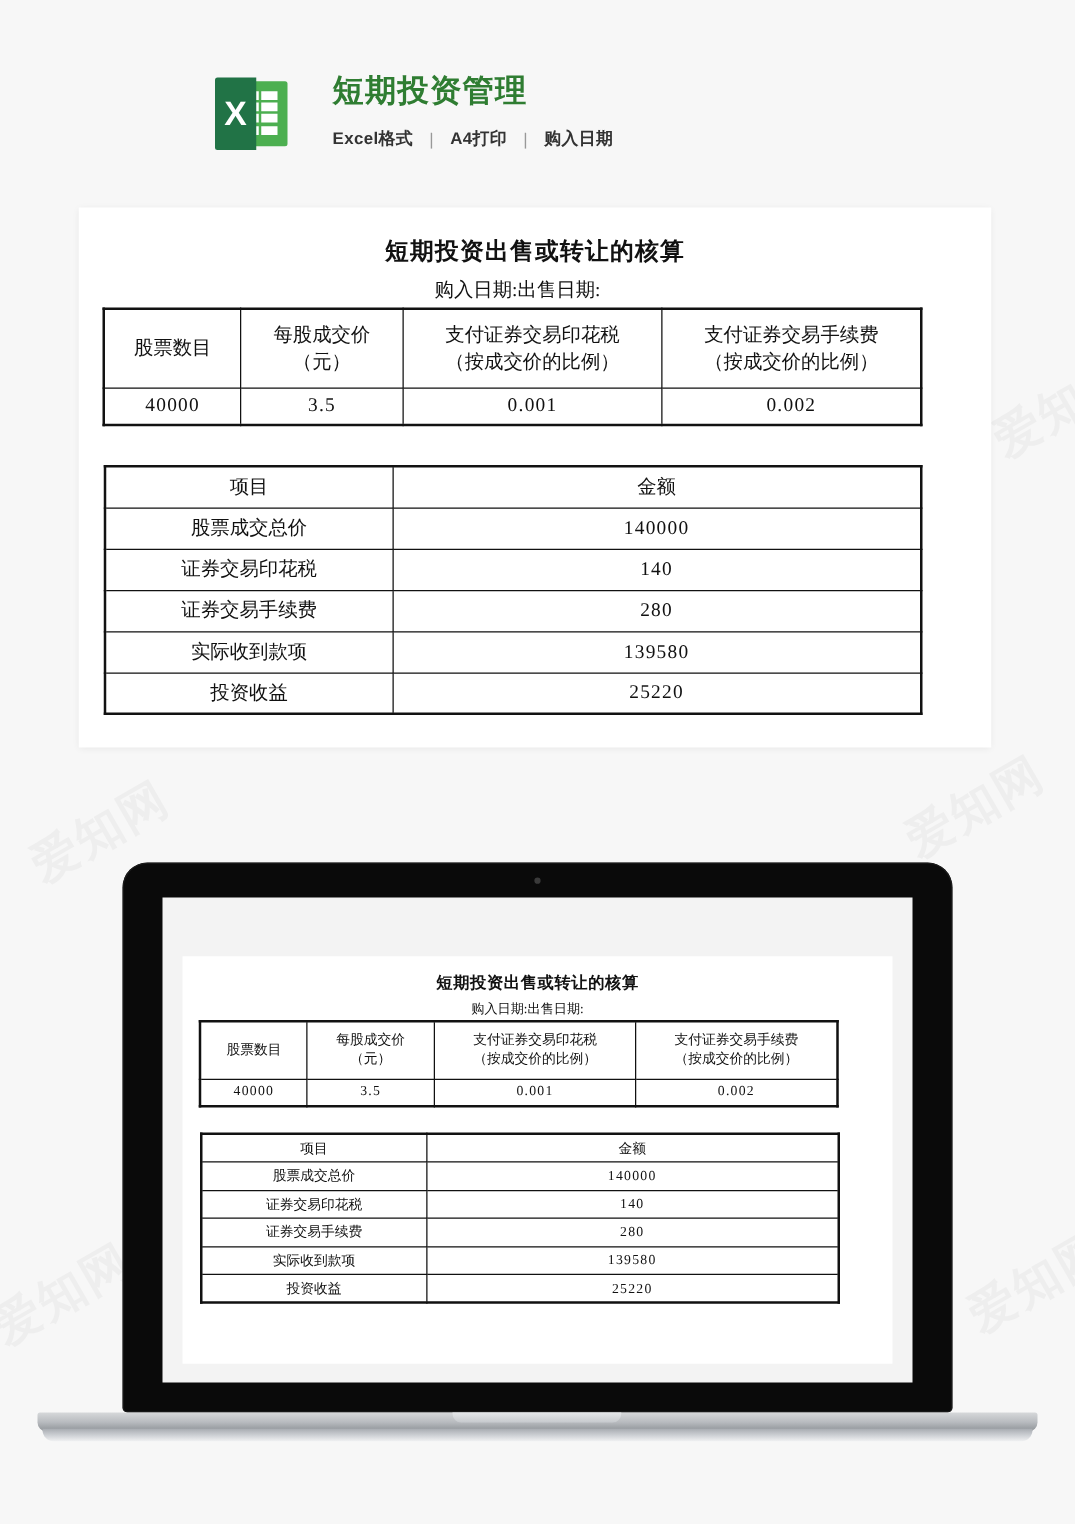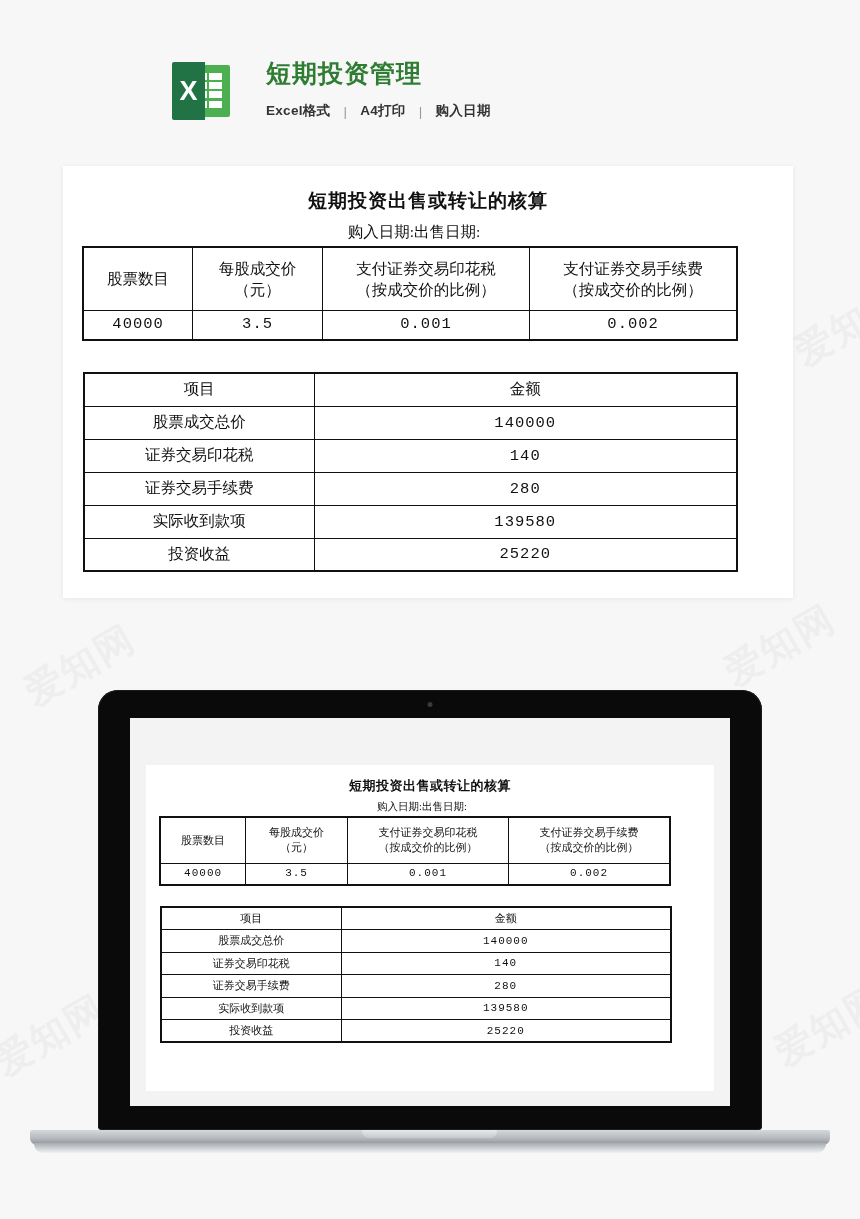--- a/index.html
+++ b/index.html
@@ -141,21 +141,21 @@
     color: #111111;
     background: #ffffff;
   }
   table.xt td, table.xt th {
     border: 1px solid #111111;
     text-align: center;
     vertical-align: middle;
     font-weight: normal;
   }
   table.xt { border: 2.5px solid #111111; }
-  .num { letter-spacing: 1px; font-family: Liberation Mono, monospace; }
+  .num { letter-spacing: 1px; }
   .bold-c { font-weight: bold; }
 
   
   #card .sheet-title { font-size: 19px; margin-top: 22px; letter-spacing: 1px; }
   #card .date-row {
     font-size: 15.5px;
     margin-top: 8px;
     padding-left: 19px;
     padding-right: 56px;
   }

